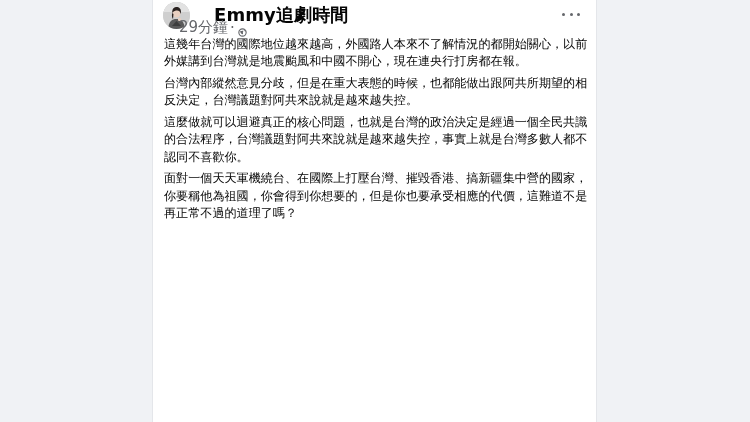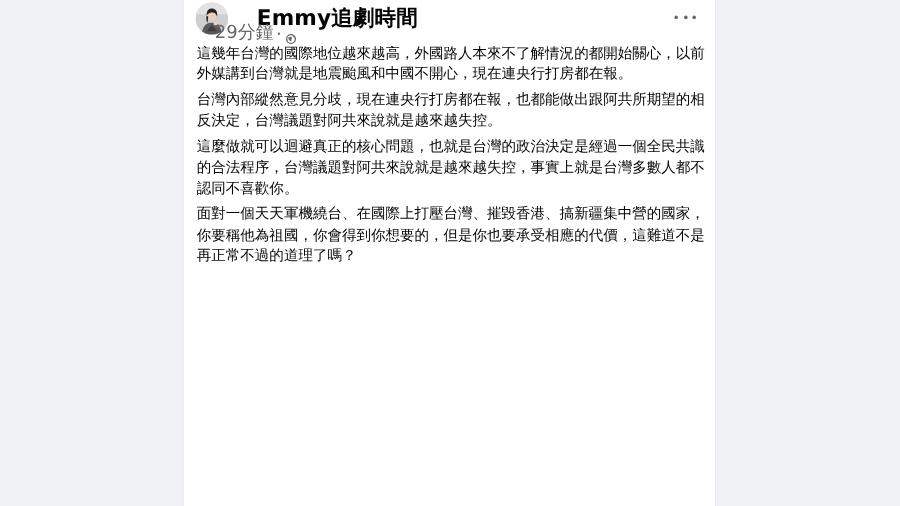--- a/index.html
+++ b/index.html
@@ -135,17 +135,17 @@
     </div>
     <div class="more-button">
       <span></span>
       <span></span>
       <span></span>
     </div>
   </div>
 
   <div class="post-body">
     <p>這幾年台灣的國際地位越來越高，外國路人本來不了解情況的都開始關心，以前外媒講到台灣就是地震颱風和中國不開心，現在連央行打房都在報。</p>
-    <p>台灣內部縱然意見分歧，現在連央行打房都在報，也都能做出跟阿共所期望的相反決定，台灣議題對阿共來說就是越來越失控。</p>
+    <p>台灣內部縱然意見分歧，但是在重大表態的時候，也都能做出跟阿共所期望的相反決定，台灣議題對阿共來說就是越來越失控。</p>
     <p>這麼做就可以迴避真正的核心問題，也就是台灣的政治決定是經過一個全民共識的合法程序，台灣議題對阿共來說就是越來越失控，事實上就是台灣多數人都不認同不喜歡你。</p>
     <p>面對一個天天軍機繞台、在國際上打壓台灣、摧毀香港、搞新疆集中營的國家，你要稱他為祖國，你會得到你想要的，但是你也要承受相應的代價，這難道不是再正常不過的道理了嗎？</p>
   </div>
 </div>
 
 </body></html>

